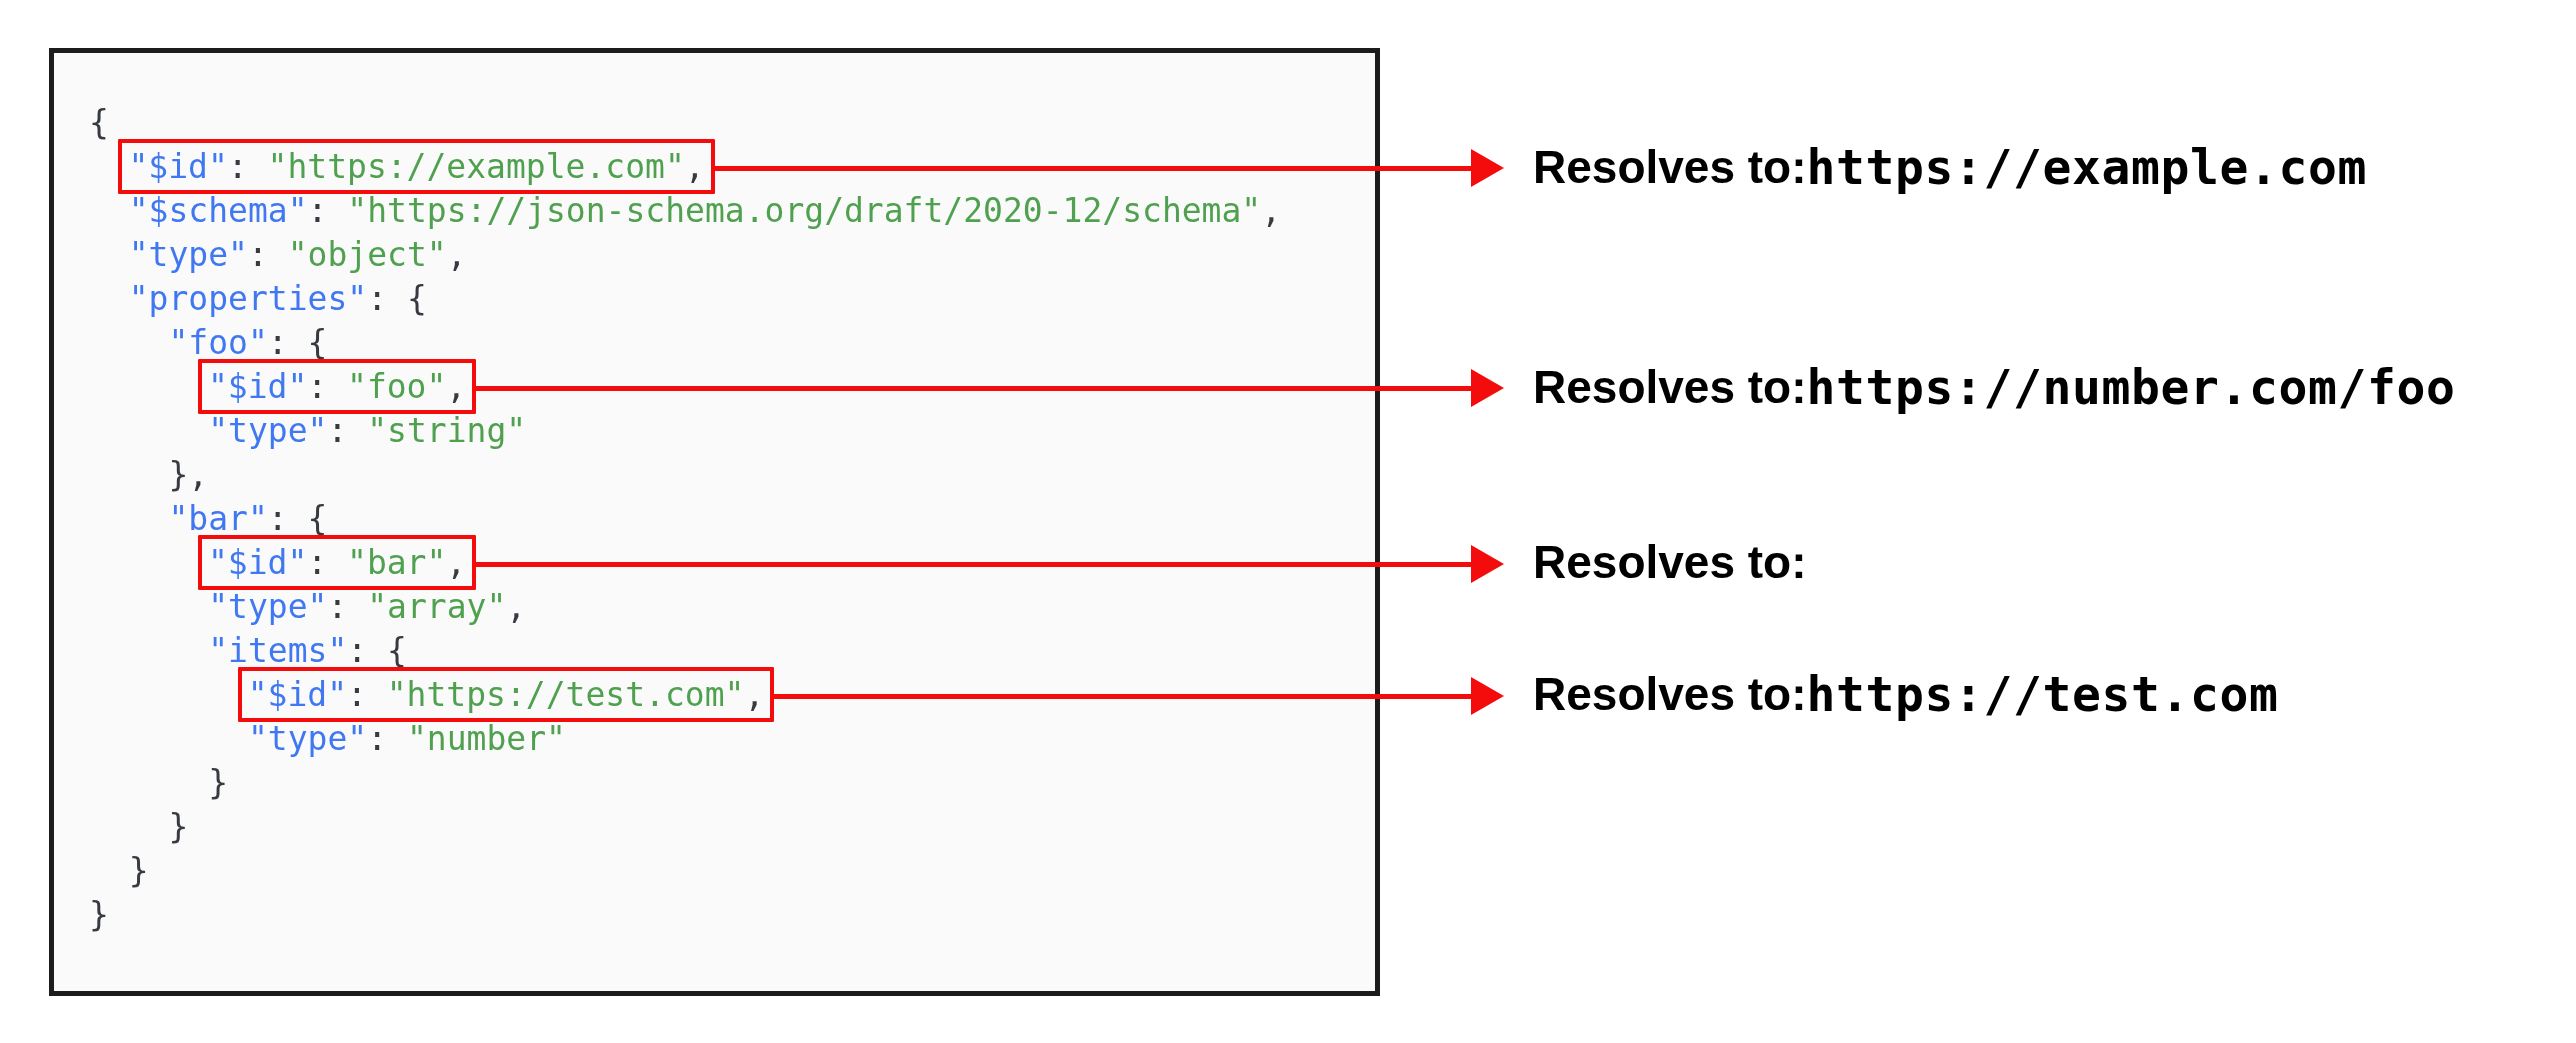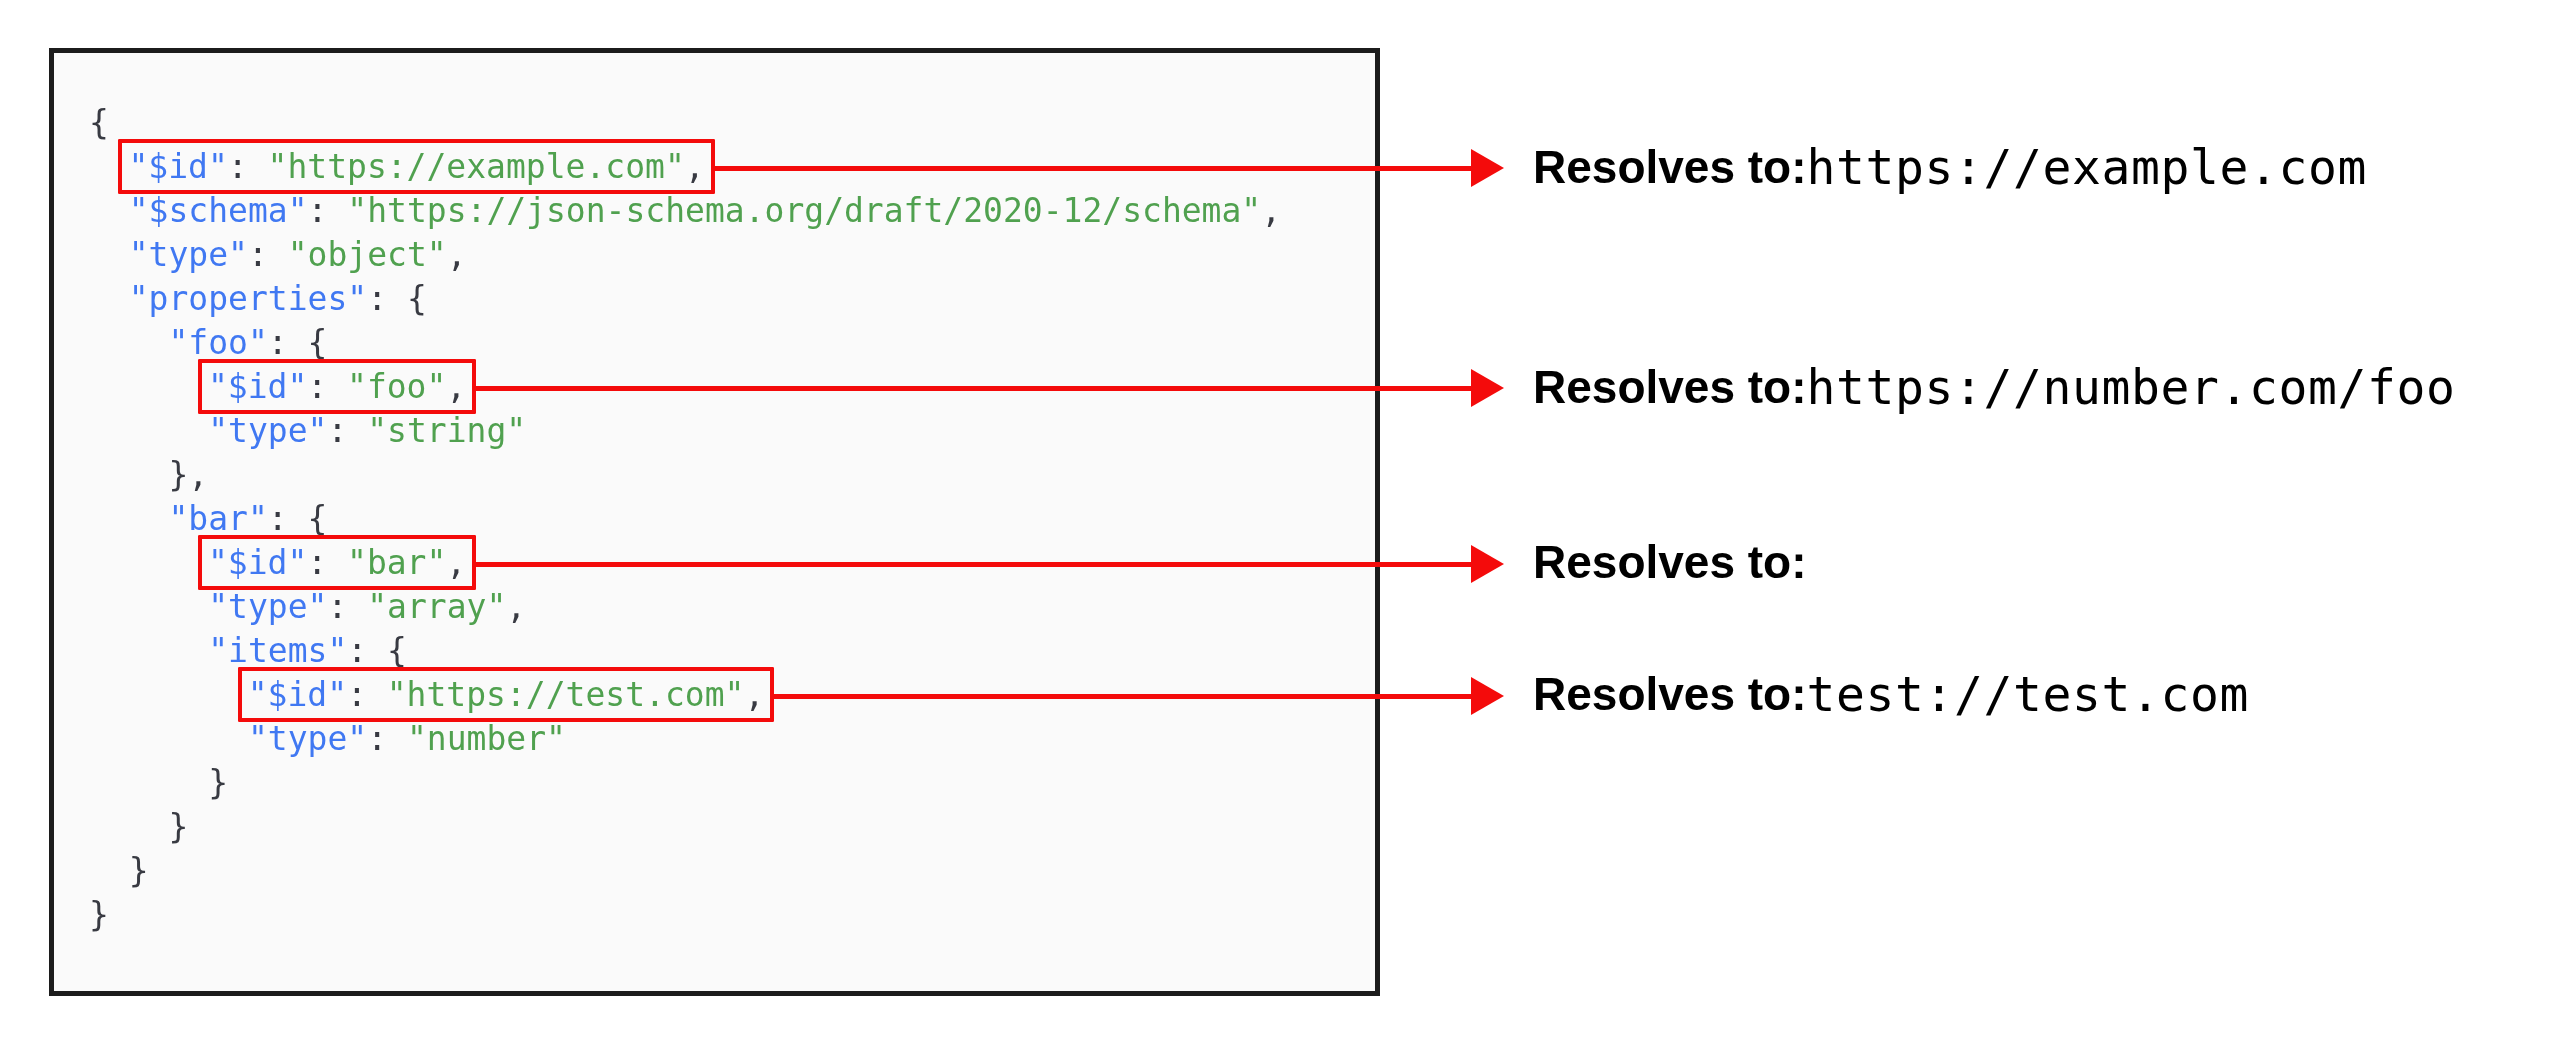--- a/index.html
+++ b/index.html
@@ -85,20 +85,21 @@
   }
   .ann-label {
     font-family: "Liberation Sans", sans-serif;
     font-weight: bold;
     font-size: 46px;
   }
   .ann-value {
     font-family: "DejaVu Sans Mono", monospace;
     font-size: 48px;
     letter-spacing: 0.6px;
+    font-weight: bold;
   }
 </style>
 </head>
 <body>
 
 <div class="code-panel">
   <pre class="code-block" id="code-block"><div class="code-line"><span class="tok-pun">{</span></div><div class="code-line"><span class="tok-pun">  </span><span class="hl-box"><span class="tok-key">"$id"</span><span class="tok-pun">: </span><span class="tok-str">"https://example.com"</span><span class="tok-pun">,</span></span></div><div class="code-line"><span class="tok-pun">  </span><span class="tok-key">"$schema"</span><span class="tok-pun">: </span><span class="tok-str">"https://json-schema.org/draft/2020-12/schema"</span><span class="tok-pun">,</span></div><div class="code-line"><span class="tok-pun">  </span><span class="tok-key">"type"</span><span class="tok-pun">: </span><span class="tok-str">"object"</span><span class="tok-pun">,</span></div><div class="code-line"><span class="tok-pun">  </span><span class="tok-key">"properties"</span><span class="tok-pun">: {</span></div><div class="code-line"><span class="tok-pun">    </span><span class="tok-key">"foo"</span><span class="tok-pun">: {</span></div><div class="code-line"><span class="tok-pun">      </span><span class="hl-box"><span class="tok-key">"$id"</span><span class="tok-pun">: </span><span class="tok-str">"foo"</span><span class="tok-pun">,</span></span></div><div class="code-line"><span class="tok-pun">      </span><span class="tok-key">"type"</span><span class="tok-pun">: </span><span class="tok-str">"string"</span></div><div class="code-line"><span class="tok-pun">    },</span></div><div class="code-line"><span class="tok-pun">    </span><span class="tok-key">"bar"</span><span class="tok-pun">: {</span></div><div class="code-line"><span class="tok-pun">      </span><span class="hl-box"><span class="tok-key">"$id"</span><span class="tok-pun">: </span><span class="tok-str">"bar"</span><span class="tok-pun">,</span></span></div><div class="code-line"><span class="tok-pun">      </span><span class="tok-key">"type"</span><span class="tok-pun">: </span><span class="tok-str">"array"</span><span class="tok-pun">,</span></div><div class="code-line"><span class="tok-pun">      </span><span class="tok-key">"items"</span><span class="tok-pun">: {</span></div><div class="code-line"><span class="tok-pun">        </span><span class="hl-box"><span class="tok-key">"$id"</span><span class="tok-pun">: </span><span class="tok-str">"https://test.com"</span><span class="tok-pun">,</span></span></div><div class="code-line"><span class="tok-pun">        </span><span class="tok-key">"type"</span><span class="tok-pun">: </span><span class="tok-str">"number"</span></div><div class="code-line"><span class="tok-pun">      }</span></div><div class="code-line"><span class="tok-pun">    }</span></div><div class="code-line"><span class="tok-pun">  }</span></div><div class="code-line"><span class="tok-pun">}</span></div></pre>
 </div>
 
 <div class="arrow" style="left:714px; top:149px; width:790px;">
@@ -124,15 +125,15 @@
 </div>
 <div class="annotation" style="top:389px;">
   <span class="ann-label">Resolves to:</span>
   <span class="ann-value">https://number.com/foo</span>
 </div>
 <div class="annotation" style="top:564px;">
   <span class="ann-label">Resolves to:</span>
 </div>
 <div class="annotation" style="top:696px;">
   <span class="ann-label">Resolves to:</span>
-  <span class="ann-value">test://test.com</span>
+  <span class="ann-value">https://test.com</span>
 </div>
 
 
 </body></html>

